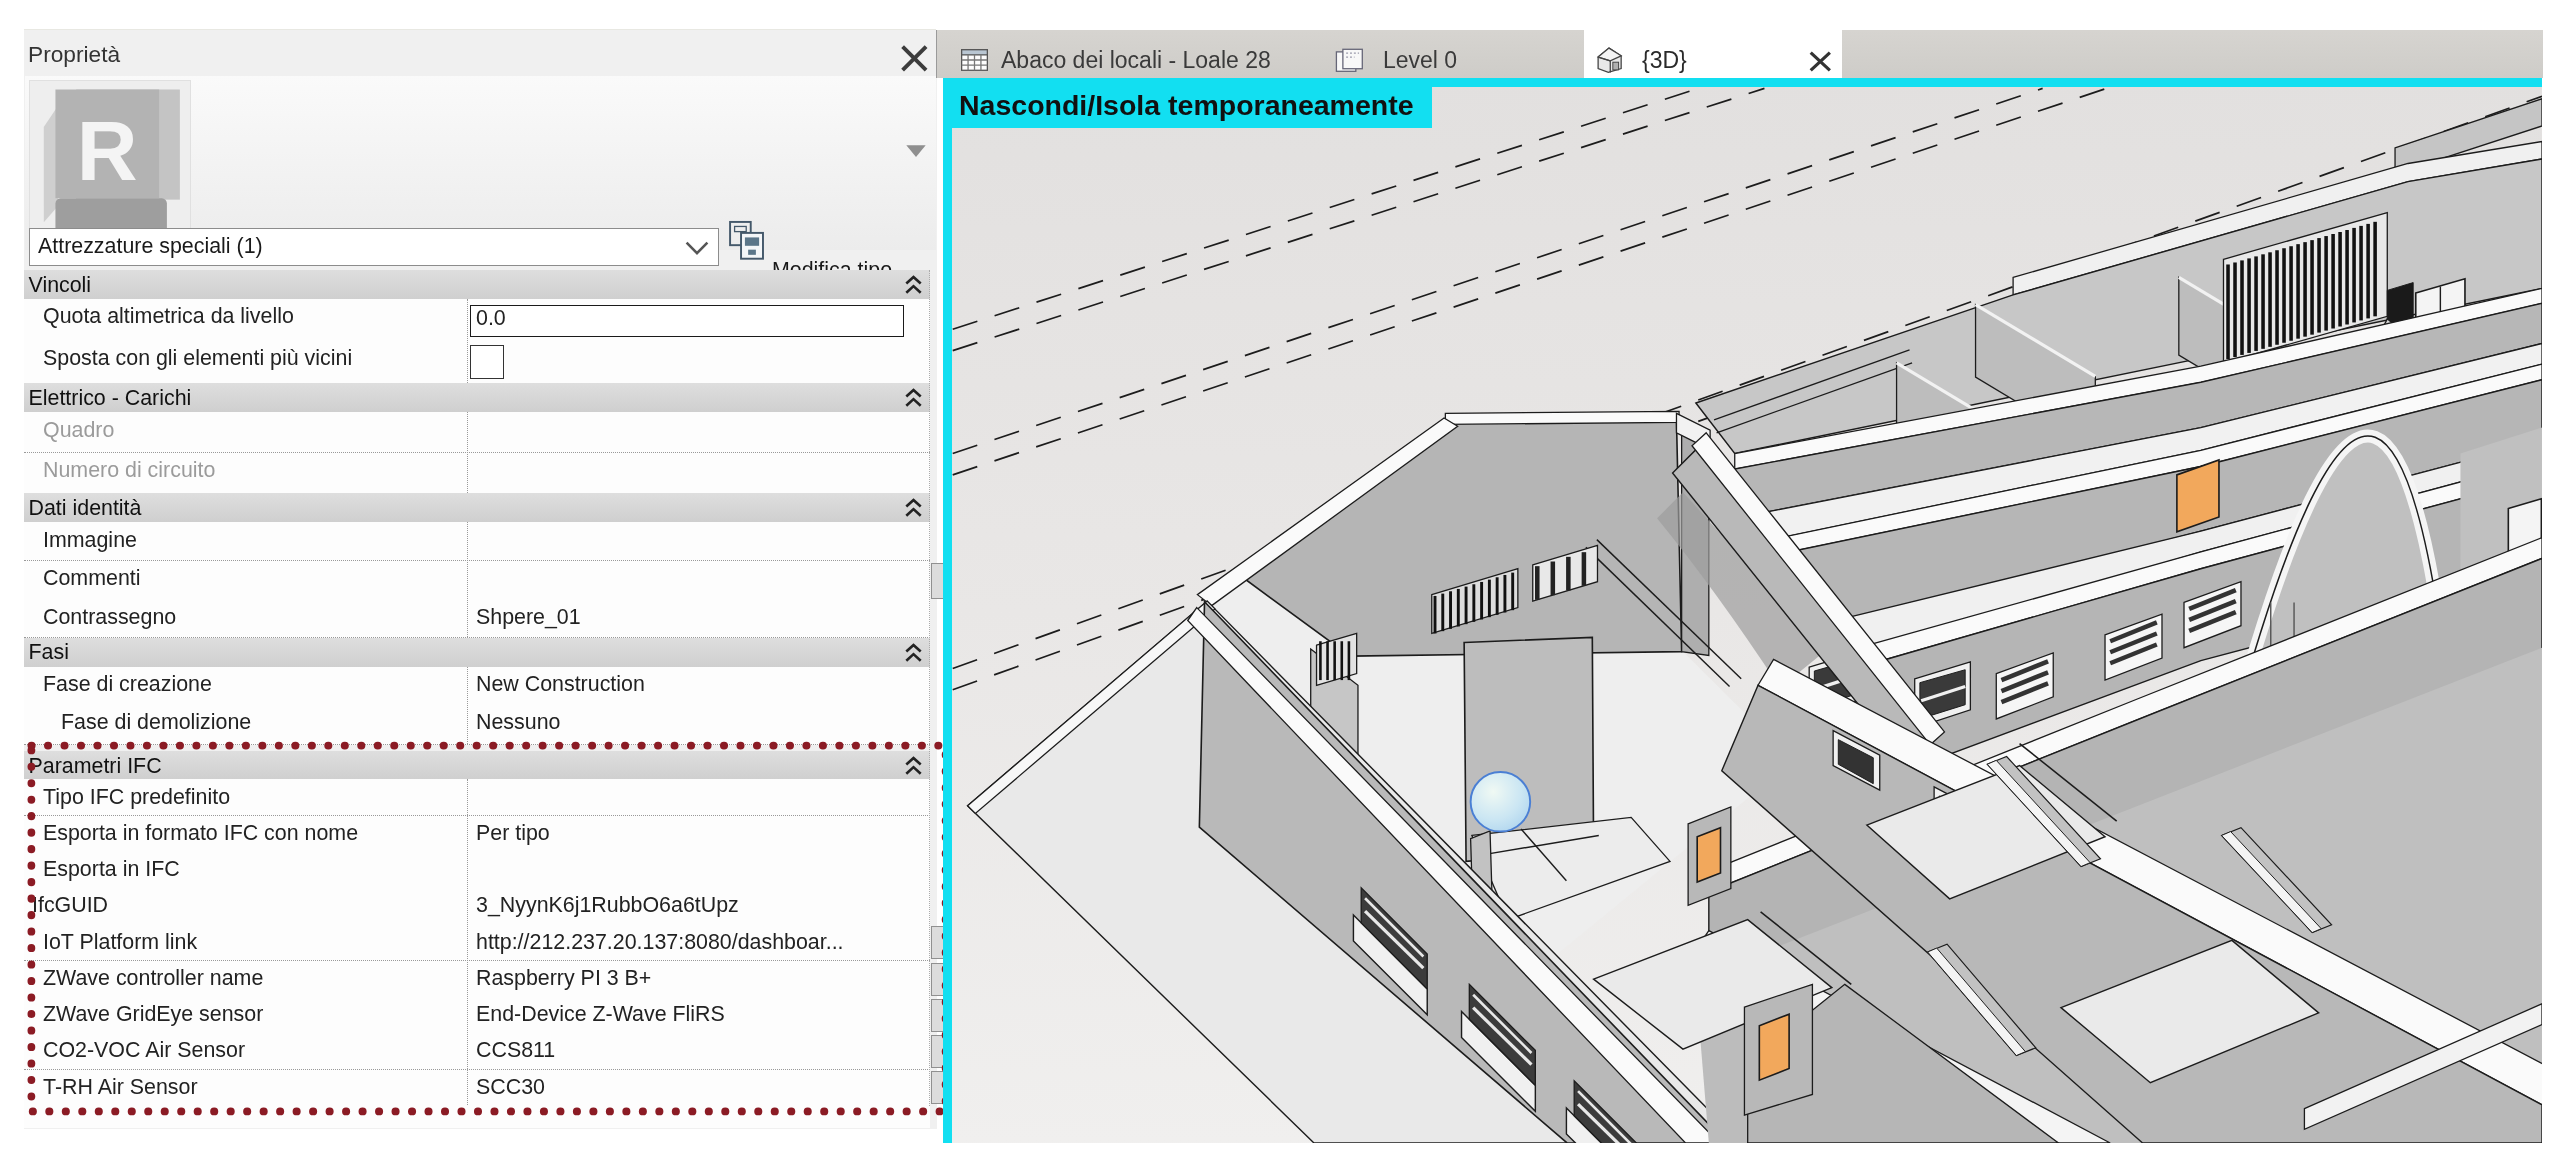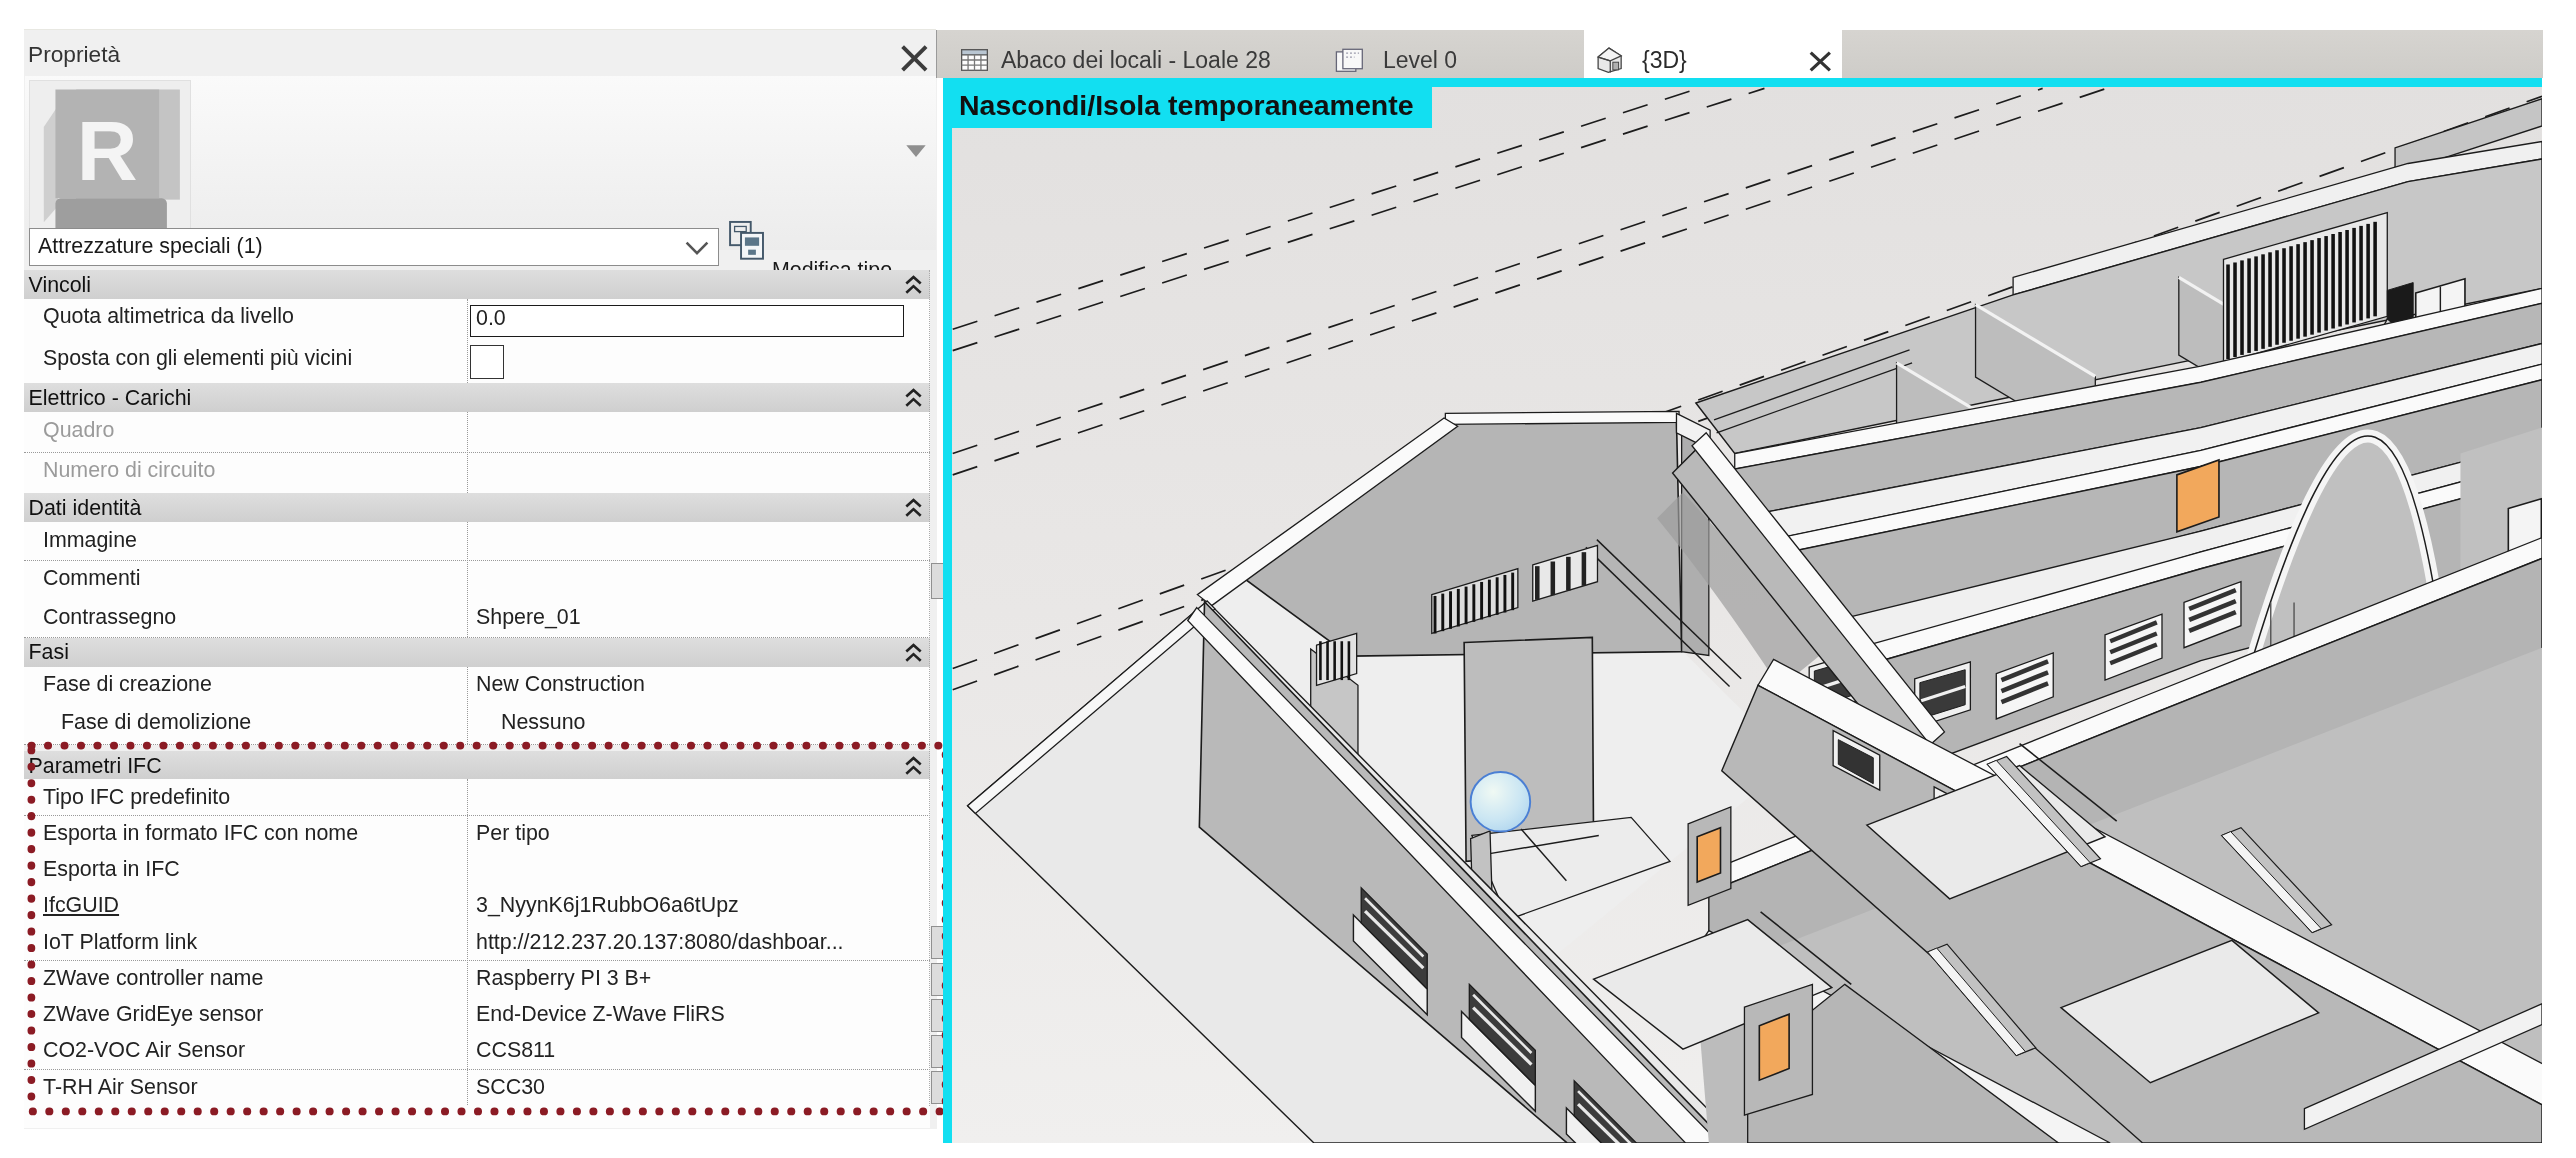--- a/index.html
+++ b/index.html
@@ -84,35 +84,35 @@
 <div class="abs" style="left:24px;top:638px;width:906px;height:29px;background:linear-gradient(#dedede,#cfcfcf);border-bottom:0.6px solid #c0c0c0;"></div>
 <div class="abs" style="left:28.5px;top:640px;font-size:21.4px;color:#111;">Fasi</div>
 <svg class="abs" style="left:905px;top:643px;" width="17" height="21" viewBox="0 0 26 32">
       <path d="M2 13 L13 3 L24 13 M2 27 L13 17 L24 27" stroke="#222" stroke-width="4" fill="none"></path>
     </svg>
 <div class="abs" style="left:24px;top:667px;width:906px;height:38px;background:#fdfdfd;border-bottom:0.6px dotted #999;"></div>
 <div class="abs" style="left:43px;top:672px;font-size:21.4px;color:#222222;">Fase di creazione</div>
 <div class="abs" style="left:476px;top:672px;font-size:21.4px;color:#222;">New Construction</div>
 <div class="abs" style="left:24px;top:705px;width:906px;height:39px;background:#fdfdfd;border-bottom:0.6px dotted #999;"></div>
 <div class="abs" style="left:43px;top:710px;font-size:21.4px;color:#222222;margin-left:18px;">Fase di demolizione</div>
-<div class="abs" style="left:476px;top:710px;font-size:21.4px;color:#222;margin-left:25px;">Nessuno</div>
+<div class="abs" style="left:476px;top:710px;font-size:21.4px;color:#222;">Nessuno</div>
 <div class="abs" style="left:24px;top:751px;width:906px;height:28.5px;background:linear-gradient(#dedede,#cfcfcf);border-bottom:0.6px solid #c0c0c0;"></div>
 <div class="abs" style="left:28.5px;top:754px;font-size:21.4px;color:#111;">Parametri IFC</div>
 <svg class="abs" style="left:905px;top:756px;" width="17" height="21" viewBox="0 0 26 32">
       <path d="M2 13 L13 3 L24 13 M2 27 L13 17 L24 27" stroke="#222" stroke-width="4" fill="none"></path>
     </svg>
 <div class="abs" style="left:24px;top:779px;width:906px;height:36px;background:#fdfdfd;border-bottom:0.6px dotted #999;"></div>
 <div class="abs" style="left:43px;top:785px;font-size:21.4px;color:#222222;">Tipo IFC predefinito</div>
 <div class="abs" style="left:24px;top:816px;width:906px;height:36px;background:#fdfdfd;border-bottom:0.6px dotted #999;"></div>
 <div class="abs" style="left:43px;top:821px;font-size:21.4px;color:#222222;">Esporta in formato IFC con nome</div>
 <div class="abs" style="left:24px;top:852px;width:906px;height:36px;background:#fdfdfd;border-bottom:0.6px dotted #999;"></div>
 <div class="abs" style="left:43px;top:857px;font-size:21.4px;color:#222222;">Esporta in IFC</div>
 <div class="abs" style="left:476px;top:821px;font-size:21.4px;color:#222;">Per tipo</div>
 <div class="abs" style="left:24px;top:888px;width:906px;height:36px;background:#fdfdfd;border-bottom:0.6px dotted #999;"></div>
-<div class="abs" style="left:43px;top:893px;font-size:21.4px;color:#222222;text-decoration:underline;">IfcGUID</div>
+<div class="abs" style="left:32px;top:893px;font-size:21.4px;color:#222222;">IfcGUID</div>
 <div class="abs" style="left:476px;top:893px;font-size:21.4px;color:#222;">3_NyynK6j1RubbO6a6tUpz</div>
 <div class="abs" style="left:24px;top:924px;width:906px;height:36px;background:#fdfdfd;border-bottom:0.6px dotted #999;"></div>
 <div class="abs" style="left:43px;top:930px;font-size:21.4px;color:#222222;">IoT Platform link</div>
 <div class="abs" style="left:476px;top:930px;font-size:21.4px;color:#222;">http://212.237.20.137:8080/dashboar...</div>
 <div class="abs" style="left:931px;top:926px;width:17px;height:31px;background:#dcdcdc;border:1.3px solid #909090;"></div>
 <div class="abs" style="left:24px;top:961px;width:906px;height:36px;background:#fdfdfd;border-bottom:0.6px dotted #999;"></div>
 <div class="abs" style="left:43px;top:966px;font-size:21.4px;color:#222222;">ZWave controller name</div>
 <div class="abs" style="left:476px;top:966px;font-size:21.4px;color:#222;">Raspberry PI 3 B+</div>
 <div class="abs" style="left:931px;top:963px;width:17px;height:31px;background:#dcdcdc;border:1.3px solid #909090;"></div>
 <div class="abs" style="left:24px;top:997px;width:906px;height:36px;background:#fdfdfd;border-bottom:0.6px dotted #999;"></div>

